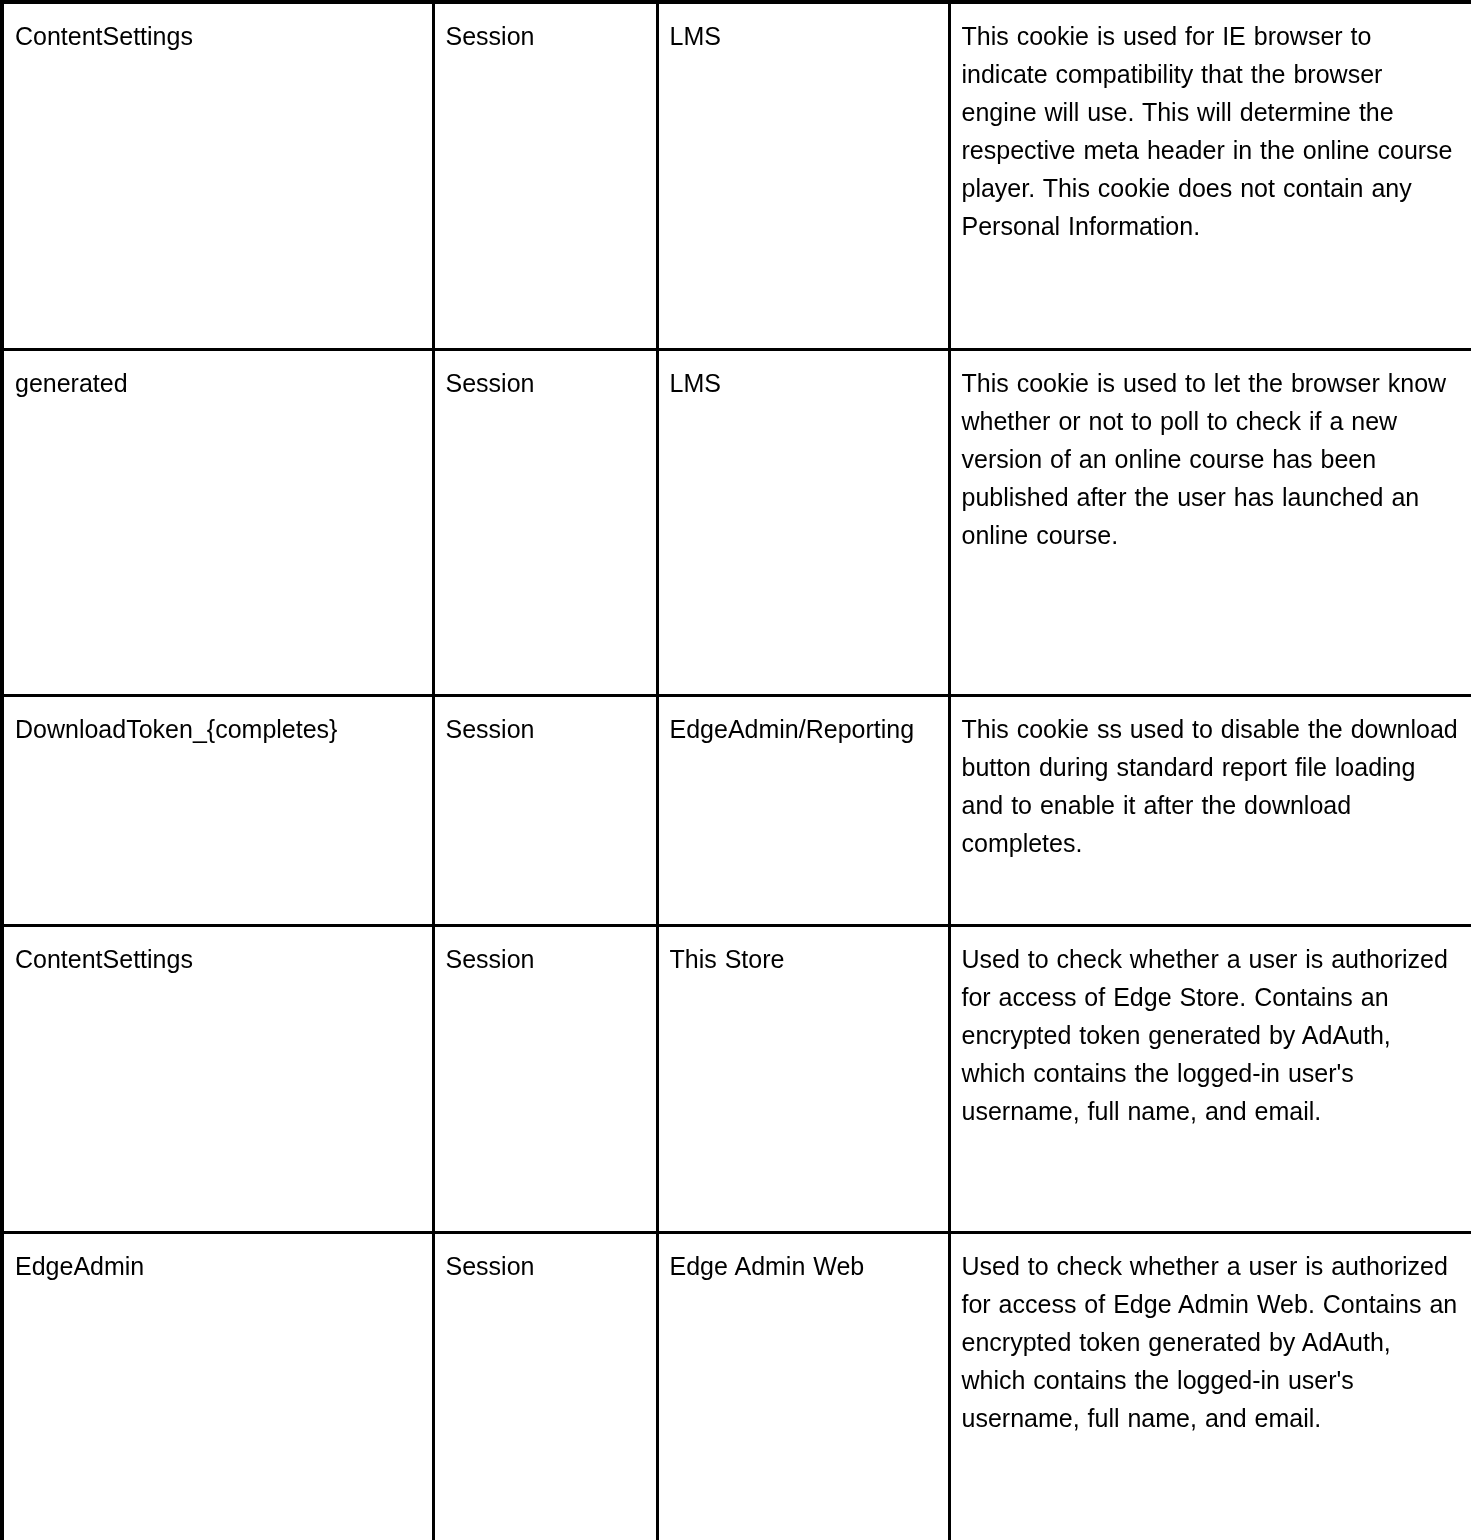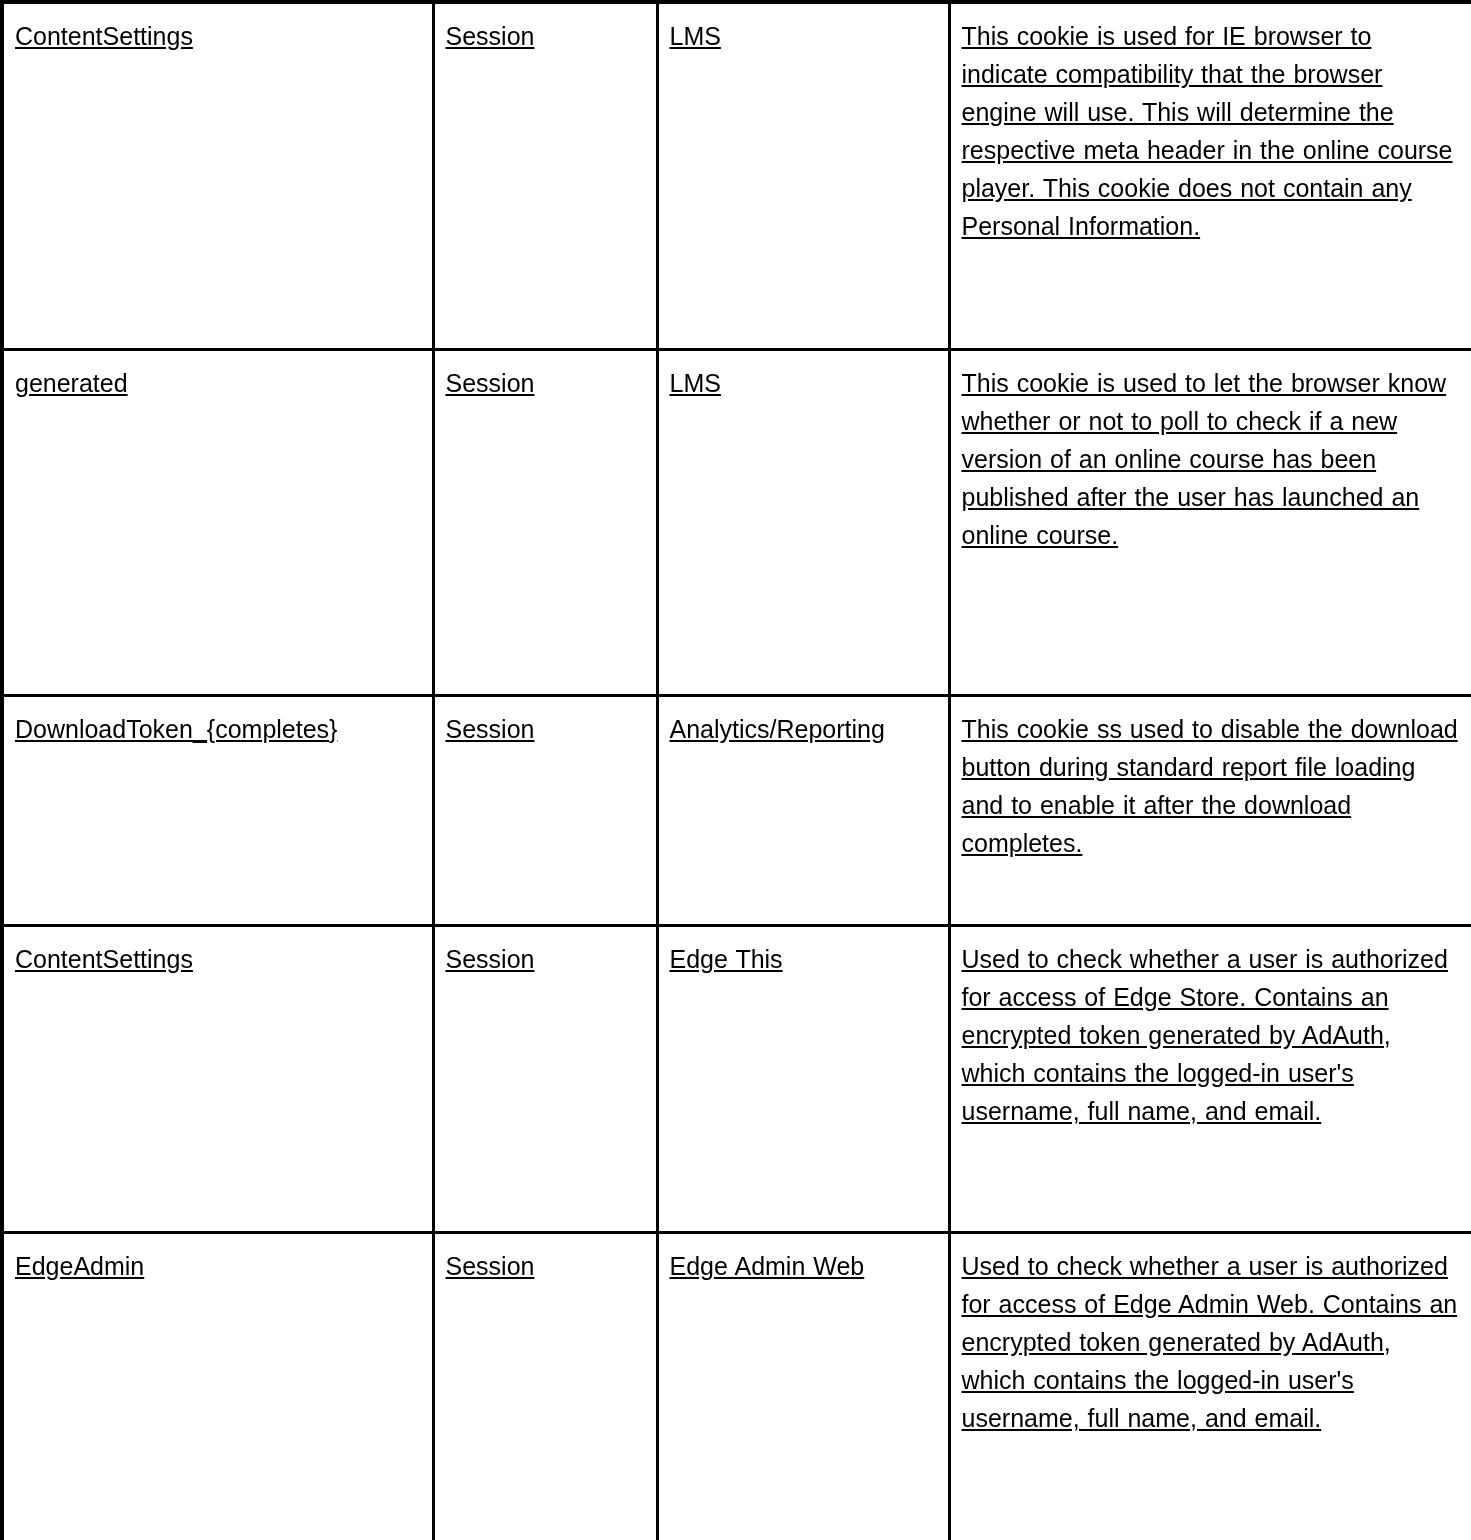--- a/index.html
+++ b/index.html
@@ -24,21 +24,20 @@
     background: #ffffff;
   }
   table.cookie-table td {
     border: 3px solid #000000;
     vertical-align: top;
     padding: 13px 12px 10px 11px;
     line-height: 38px;
     overflow: hidden;
     word-spacing: 1px;
     box-sizing: border-box;
-    text-decoration: underline;
   }
   table.cookie-table {
     border: 4px solid #000000;
   }
   col.c-name     { width: 431px; }
   col.c-duration { width: 224px; }
   col.c-service  { width: 292px; }
   col.c-desc     { width: 524px; }
   tr.r1 { height: 347px; }
   tr.r2 { height: 346px; }
@@ -67,27 +66,27 @@
       </tr>
       <tr class="r2">
         <td>generated</td>
         <td>Session</td>
         <td>LMS</td>
         <td class="desc-cell">This cookie is used to let the browser know whether or not to poll to check if a new version of an online course has been published after the user has launched an online course.</td>
       </tr>
       <tr class="r3">
         <td>DownloadToken_{completes}</td>
         <td>Session</td>
-        <td>Analytics/Reporting</td>
+        <td>EdgeAdmin/Reporting</td>
         <td class="desc-cell">This cookie ss used to disable the download button during standard report file loading and to enable it after the download completes.</td>
       </tr>
       <tr class="r4">
         <td>ContentSettings</td>
         <td>Session</td>
-        <td>Edge This</td>
+        <td>This Store</td>
         <td class="desc-cell">Used to check whether a user is authorized for access of Edge Store. Contains an encrypted token generated by AdAuth, which contains the logged-in user's username, full name, and email.</td>
       </tr>
       <tr class="r5">
         <td>EdgeAdmin</td>
         <td>Session</td>
         <td>Edge Admin Web</td>
         <td class="desc-cell">Used to check whether a user is authorized for access of Edge Admin Web. Contains an encrypted token generated by AdAuth, which contains the logged-in user's username, full name, and email.</td>
       </tr>
     </tbody>
   </table>

